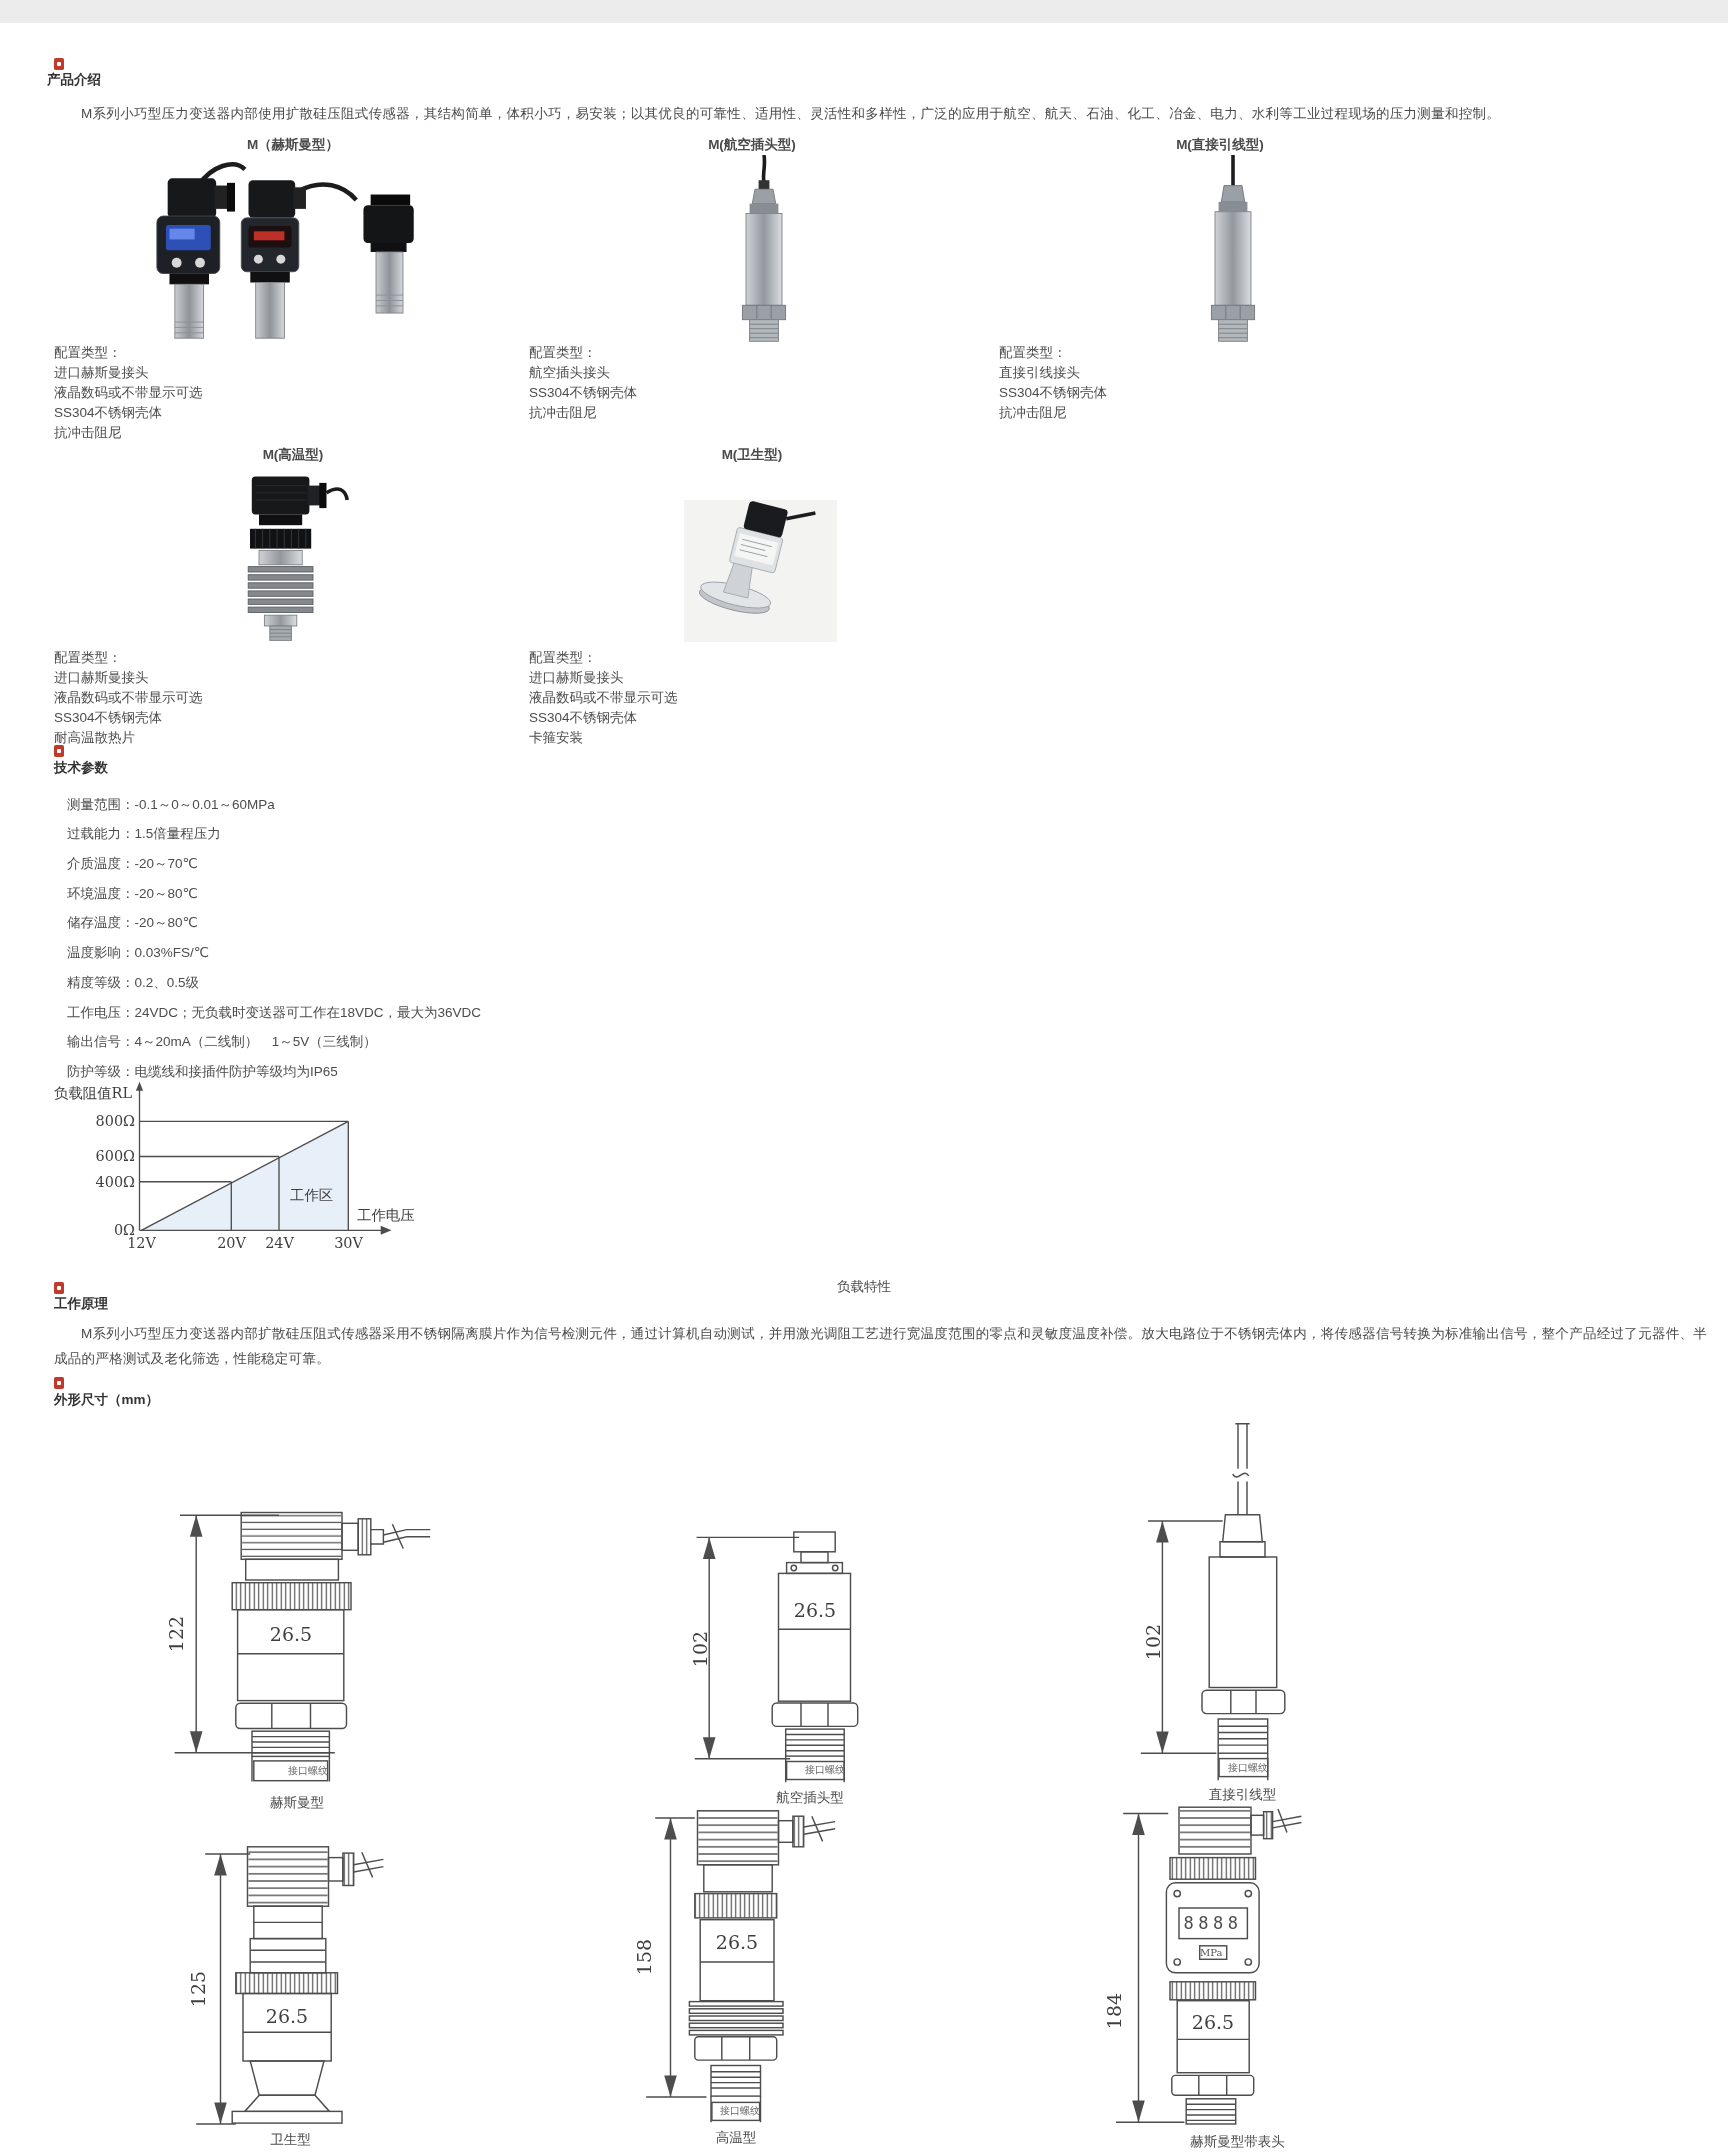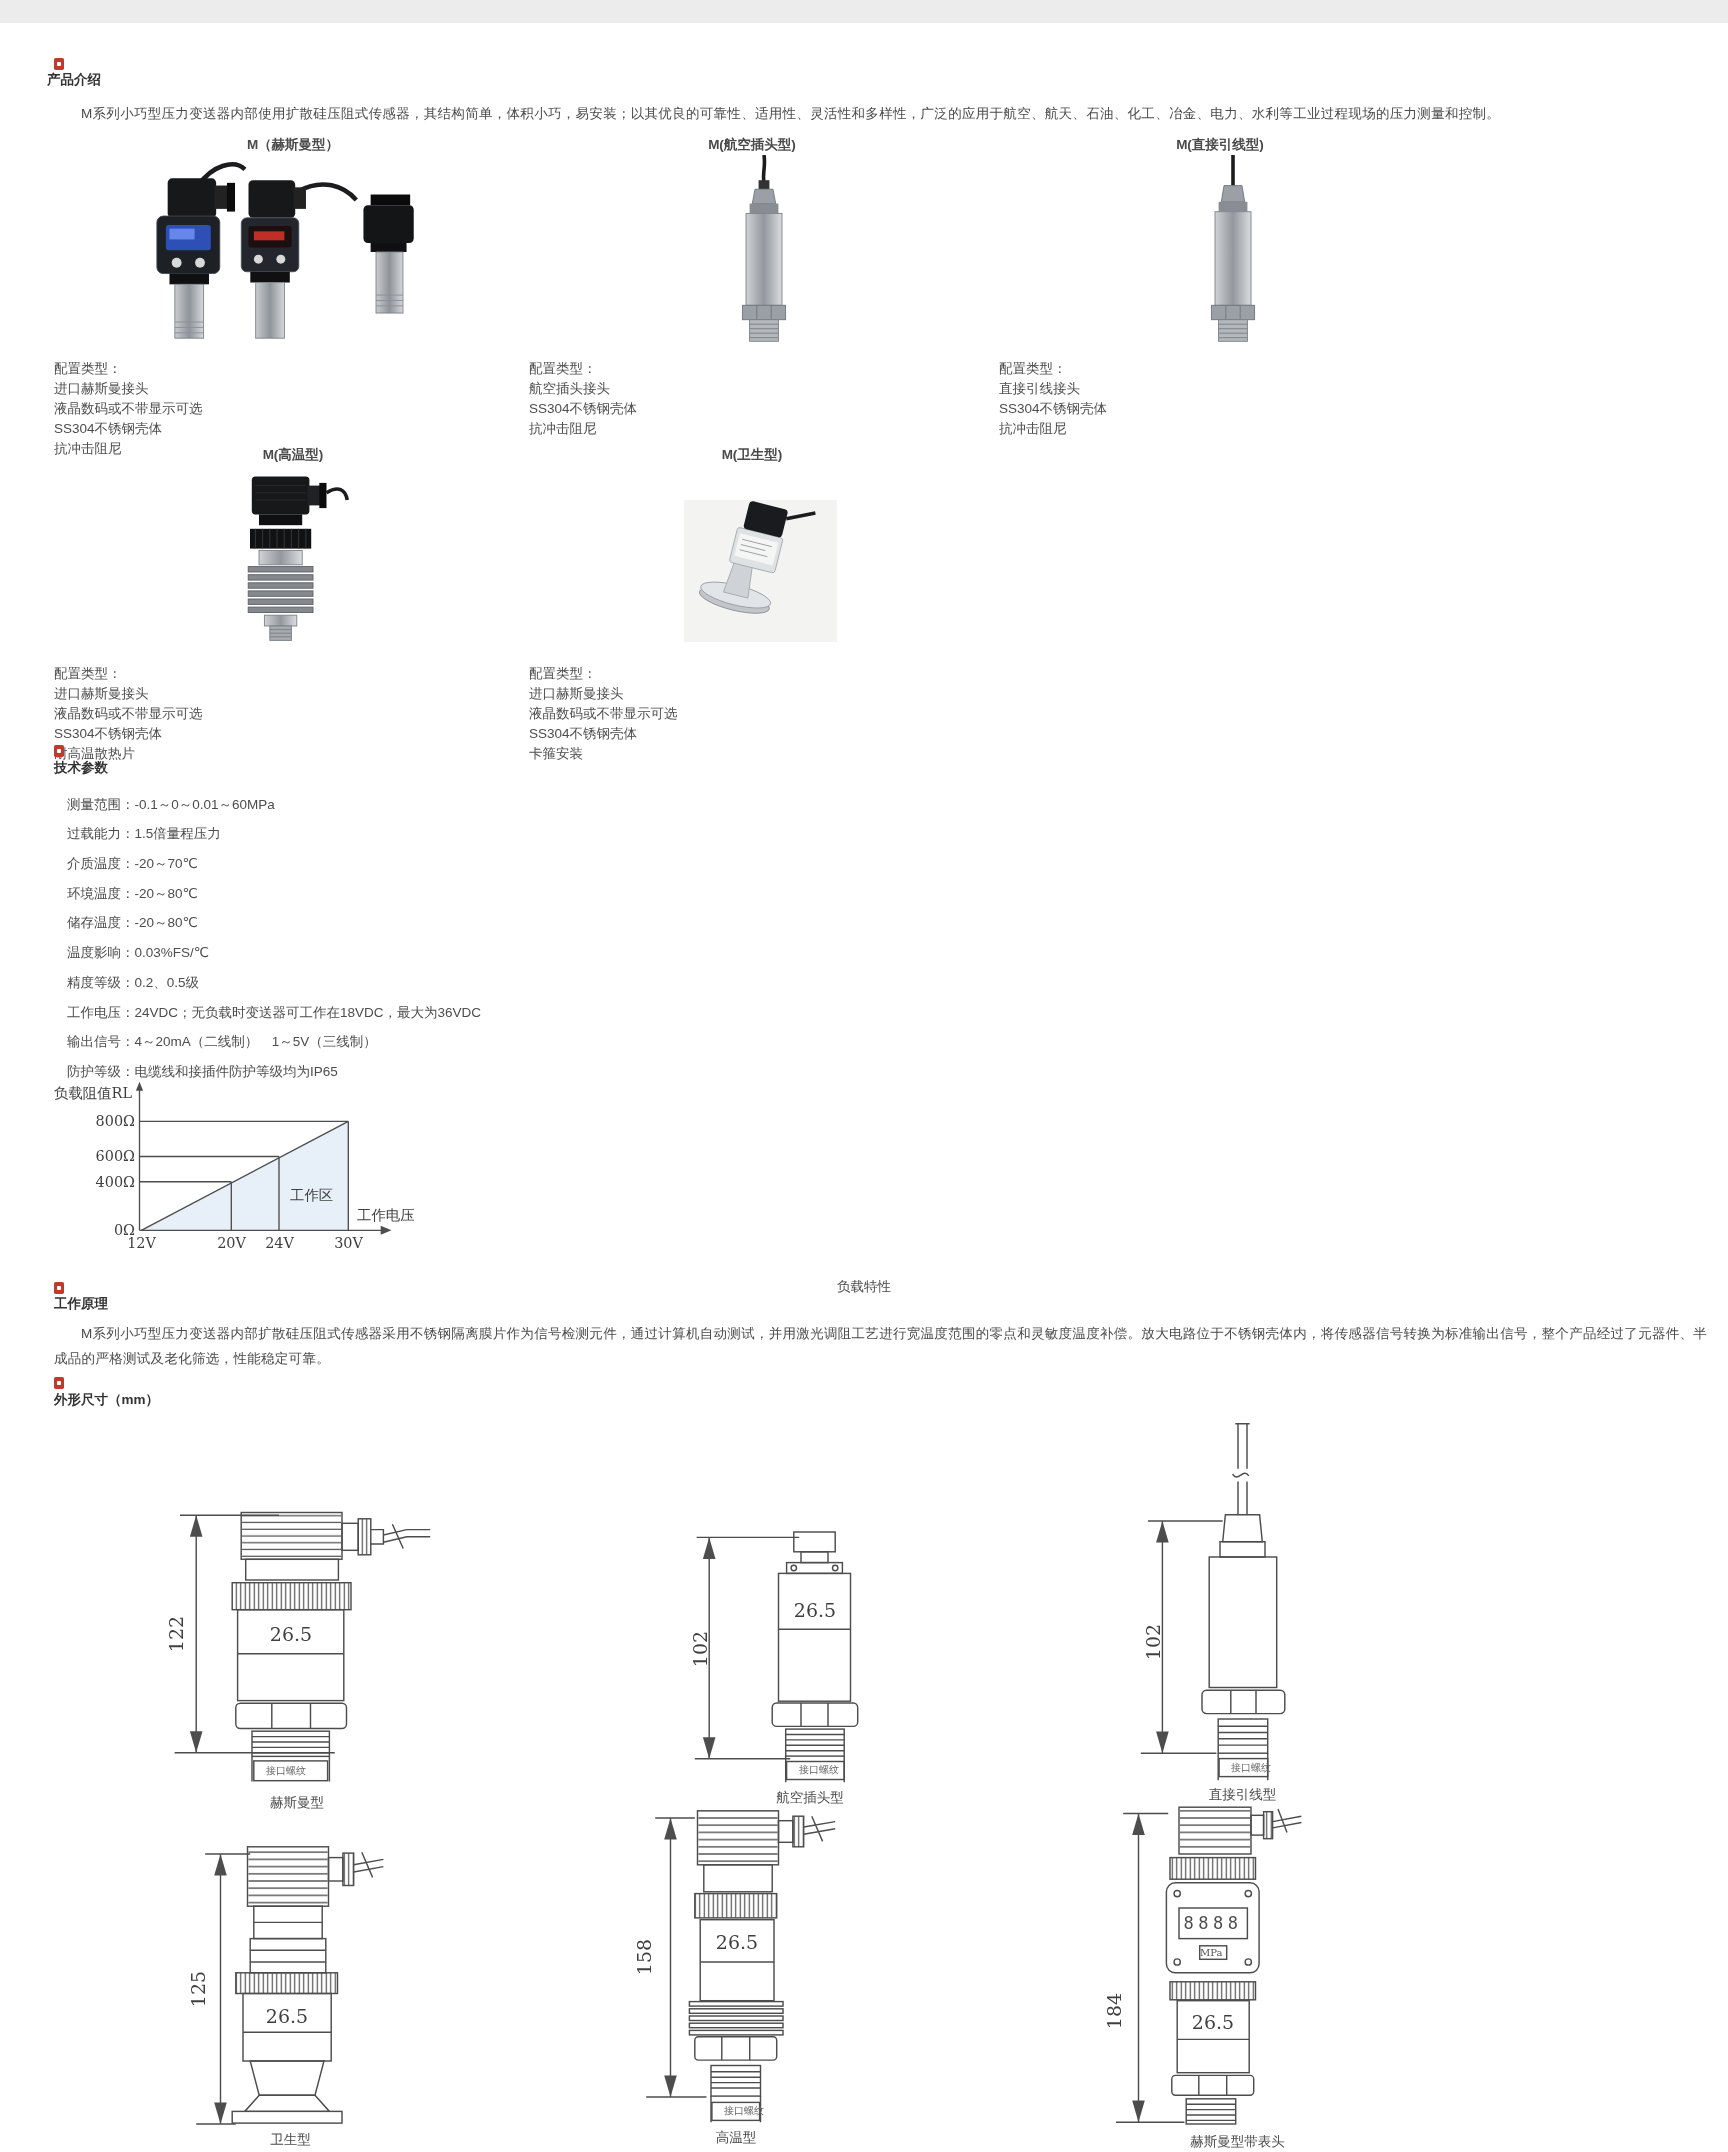--- a/index.html
+++ b/index.html
@@ -4,36 +4,36 @@
 <style>
   html,body{margin:0;padding:0;background:#fff;}
   .page{position:relative;width:1728px;height:2152px;background:#ffffff;overflow:hidden;
         font-family:"Liberation Sans","DejaVu Sans",sans-serif;color:#4d4d4d;}
   .top-strip{position:absolute;left:0;top:0;width:1728px;height:23.4px;background:#ececec;}
   .sec-icon{position:absolute;width:10px;height:11.7px;background:#c0392b;border-radius:1.8px;}
   .sec-icon::after{content:"";position:absolute;left:2.7px;top:3.6px;width:4.5px;height:4.5px;background:#fff;border-radius:0.9px;}
   .h-title{position:absolute;font-size:13.5px;font-weight:bold;color:#333;line-height:16px;}
   .para{position:absolute;font-size:13.5px;color:#4a4a4a;line-height:25px;text-indent:2em;letter-spacing:0.3px;}
   .plabel{position:absolute;width:270px;text-align:center;font-size:13.5px;font-weight:bold;color:#4a4a4a;}
-  .cfg{position:absolute;font-size:13.5px;color:#4d4d4d;margin-top:16px;}
+  .cfg{position:absolute;font-size:13.5px;color:#4d4d4d;}
   .cfg div{line-height:20px;height:20px;}
   .param{position:absolute;left:67px;font-size:13.5px;color:#4d4d4d;line-height:18px;}
   .chart{position:absolute;left:54px;top:1080px;width:414px;height:207px;}
   .chart svg{position:absolute;left:0;top:0;}
   .ctick{position:absolute;font-family:"DejaVu Serif","Liberation Serif",serif;font-size:14.4px;color:#3f3f3f;}
   .ctick.r{text-align:right;width:54px;}
   .ctick.c{text-align:center;width:45px;}
   .clab{position:absolute;font-family:"DejaVu Serif","Liberation Serif",serif;font-size:14.4px;color:#3f3f3f;}
   .caption{position:absolute;left:0;top:1278px;width:1728px;text-align:center;font-size:13.5px;color:#4a4a4a;}
   .drawing{position:absolute;}
   .drawing svg{position:absolute;left:0;top:0;}
   .dim-v{position:absolute;font-family:"DejaVu Serif","Liberation Serif",serif;font-size:19px;color:#3f3f3f;
          transform:rotate(-90deg);transform-origin:center;width:54px;text-align:center;}
   .dia{position:absolute;font-family:"DejaVu Serif","Liberation Serif",serif;font-size:19px;color:#3f3f3f;text-align:center;}
-  .thr{position:absolute;font-size:10px;color:#666;text-align:left;line-height:16px;padding-left:12px;}
+  .thr{position:absolute;font-size:10px;color:#666;text-align:right;line-height:16px;}
   .dlabel{position:absolute;font-size:13.5px;color:#4a4a4a;text-align:center;}
   .digits{position:absolute;font-family:"DejaVu Sans Mono","Liberation Mono",monospace;
           font-size:17px;letter-spacing:4.5px;color:#4d4d4d;text-align:center;}
   .mpa{position:absolute;font-family:"DejaVu Serif","Liberation Serif",serif;font-size:10px;color:#555;text-align:center;}
   .photo{position:absolute;}
 </style>
 </head>
 <body>
 
 <div class="page">

